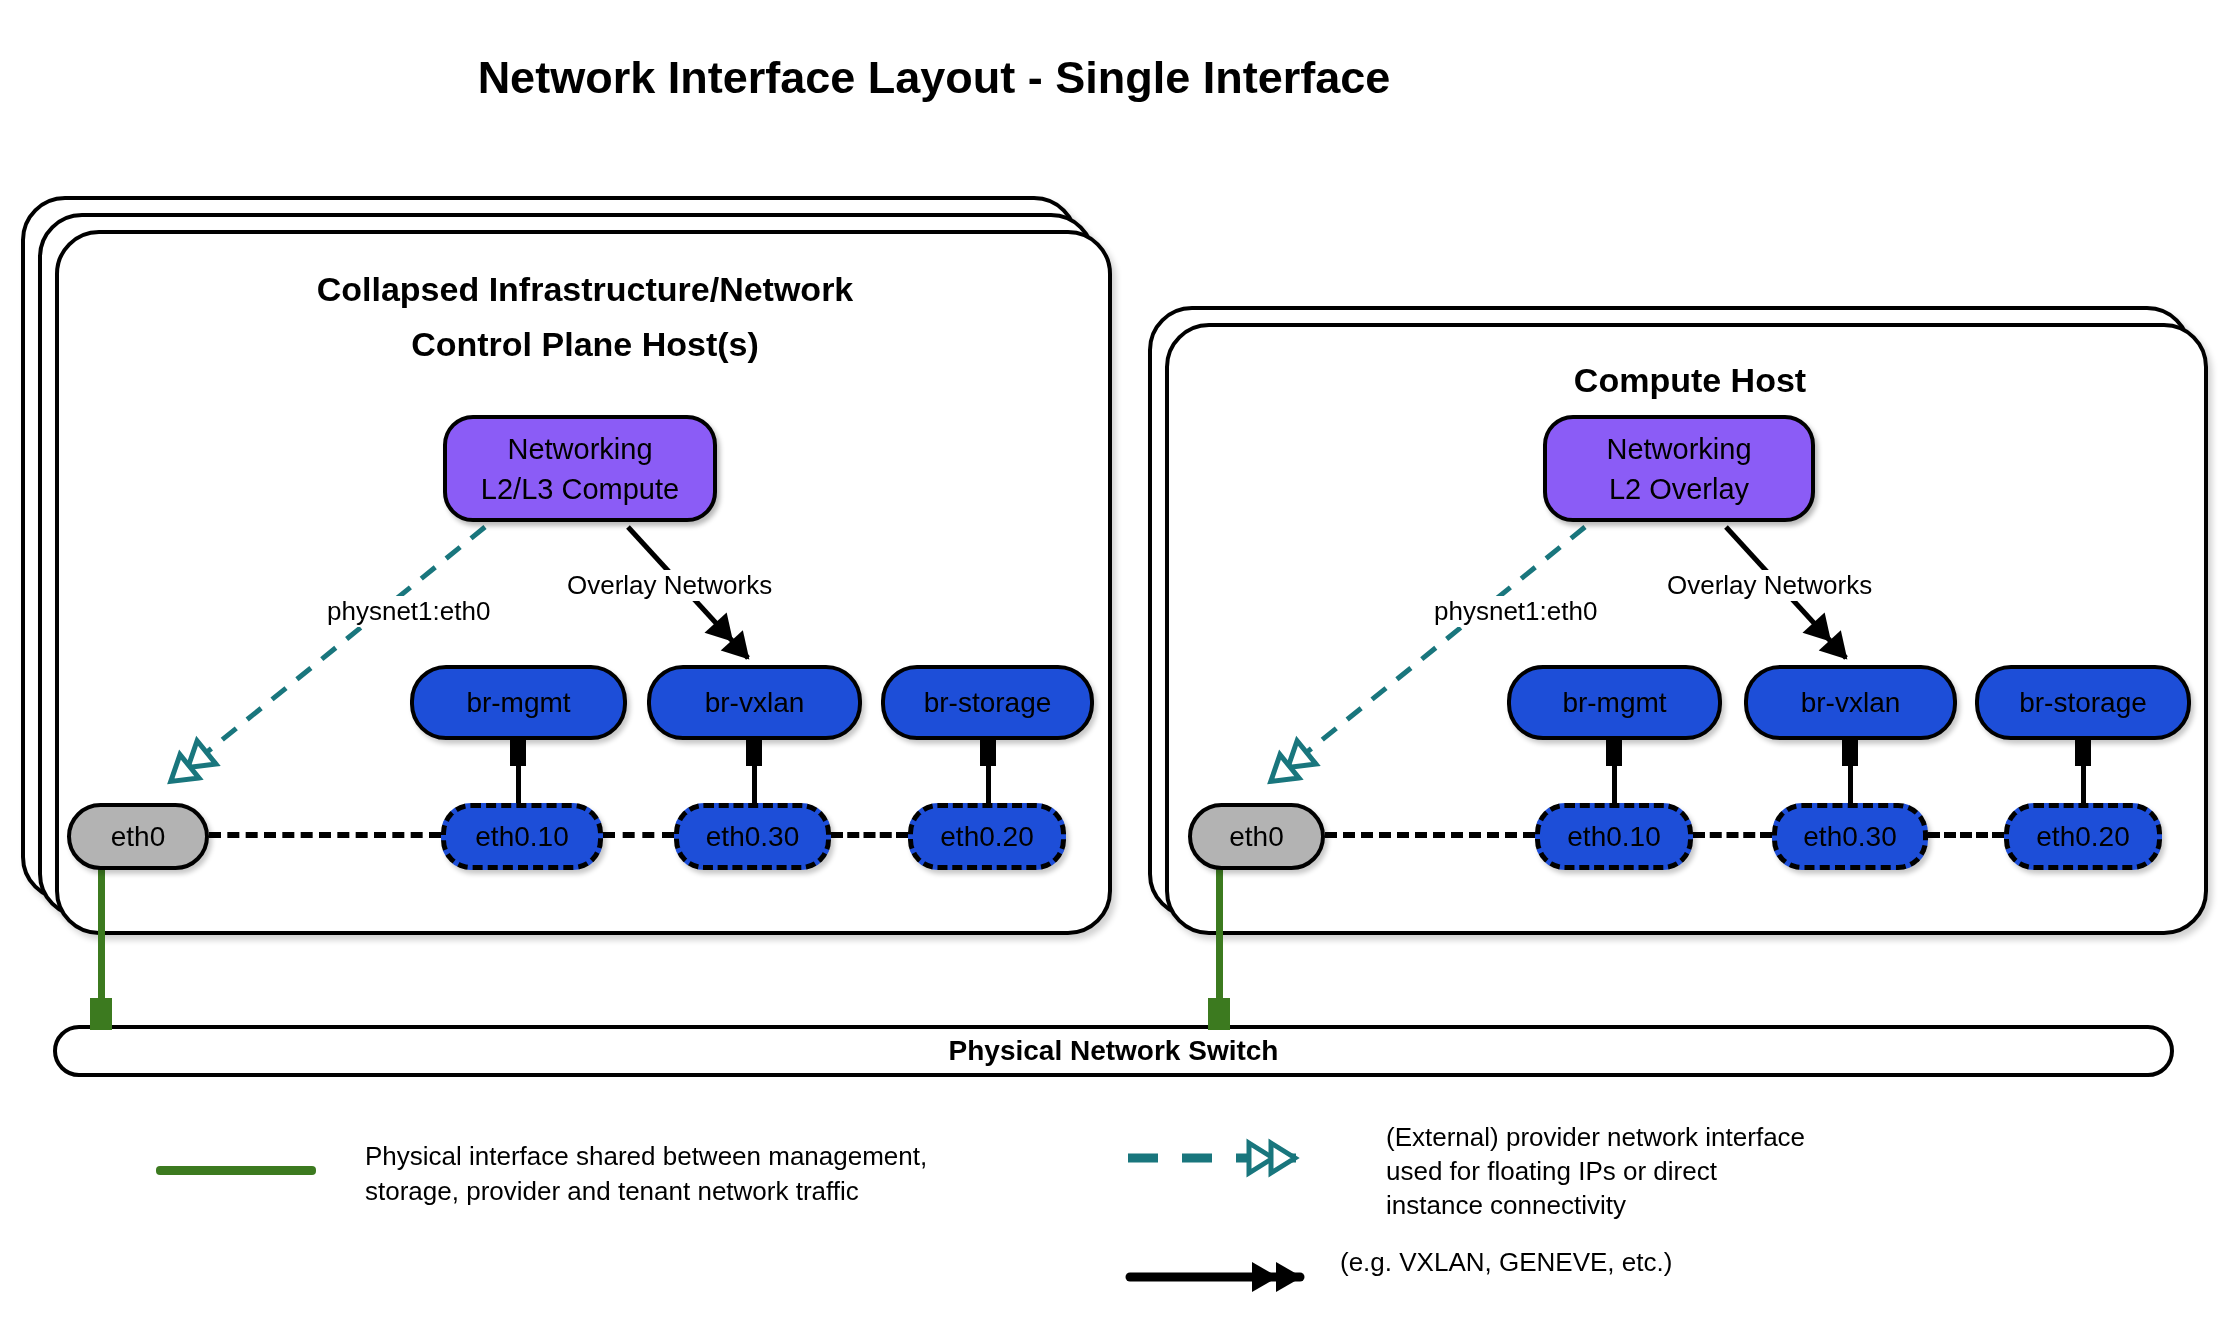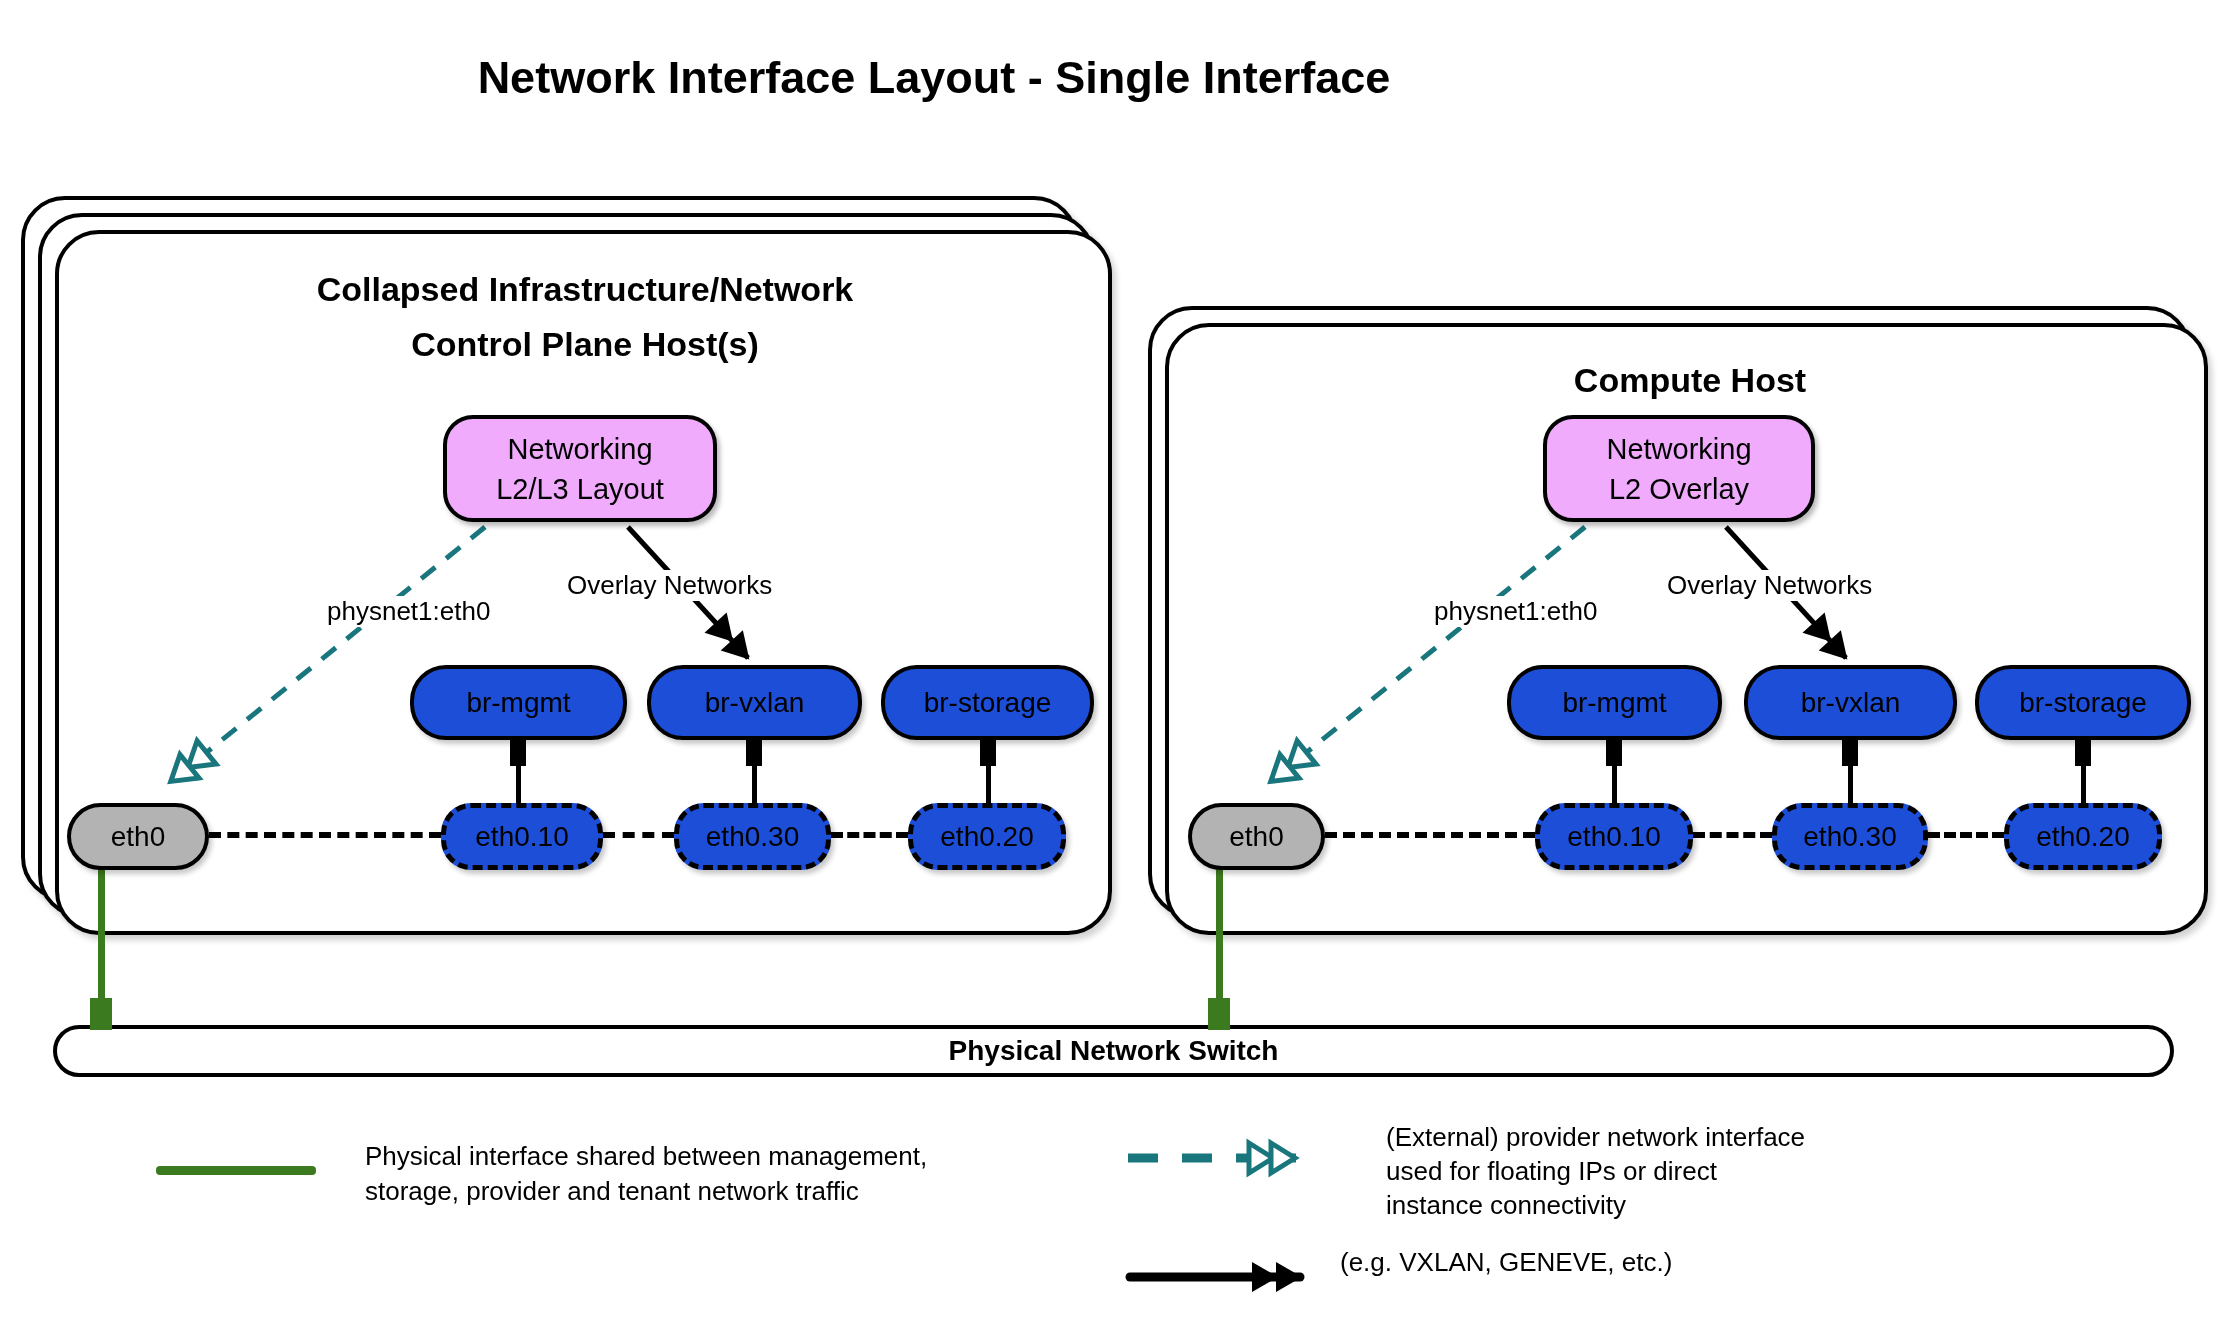--- a/index.html
+++ b/index.html
@@ -7,21 +7,21 @@
           font-family:"Liberation Sans",sans-serif;color:#000;}
 
   
   .hostbox{position:absolute;background:#fff;border:4px solid #000;border-radius:44px;
            box-shadow:4px 5px 6px rgba(0,0,0,0.18);box-sizing:border-box;z-index:1;}
   .node{position:absolute;box-sizing:border-box;border:4px solid #000;background:#1d4ed8;
         display:flex;align-items:center;justify-content:center;font-size:28px;
         border-radius:36px;box-shadow:3px 4px 5px rgba(0,0,0,0.22);z-index:5;}
   .node.dashed{border:5px dashed #000;border-radius:30px;}
   .node.gray{background:#b3b3b3;}
-  .agentbox{position:absolute;box-sizing:border-box;border:4px solid #000;background:#f0abfc;
+  .agentbox{position:absolute;box-sizing:border-box;border:4px solid #000;background:#8b5cf6;
             border-radius:30px;display:flex;flex-direction:column;align-items:center;
             justify-content:center;font-size:29px;line-height:40px;
             box-shadow:3px 4px 5px rgba(0,0,0,0.28);z-index:5;text-align:center;}
   .htitle{position:absolute;font-weight:bold;font-size:34px;line-height:55px;
           text-align:center;z-index:2;}
   .vline{position:absolute;width:5px;background:#000;z-index:2;}
   .sq{position:absolute;width:16px;height:26px;background:#000;z-index:6;}
   .dashline{position:absolute;height:0;border-top:6px dashed #000;z-index:2;}
   .gline{position:absolute;width:7px;background:#3c7a1f;z-index:2;}
   .gsq{position:absolute;width:22px;height:32px;background:#3c7a1f;z-index:6;}
@@ -105,21 +105,21 @@
   <div class="hostbox" id="h1-back1"></div>
   <div class="hostbox" id="h1-front"></div>
 
   <div class="htitle" id="h1-title">
     <div>Collapsed Infrastructure/Network</div>
     <div>Control Plane Host(s)</div>
   </div>
 
   <div class="agentbox" id="h1-agent">
     <div>Networking</div>
-    <div>L2/L3 Layout</div>
+    <div>L2/L3 Compute</div>
   </div>
 
   <div class="lbl" id="h1-provider-lbl">physnet1:eth0</div>
   <div class="lbl" id="h1-overlay-lbl">Overlay Networks</div>
 
   <div class="node" id="h1-br0">br-mgmt</div>
   <div class="node" id="h1-br1">br-vxlan</div>
   <div class="node" id="h1-br2">br-storage</div>
 
   <div class="sq" id="h1-sq0"></div>

